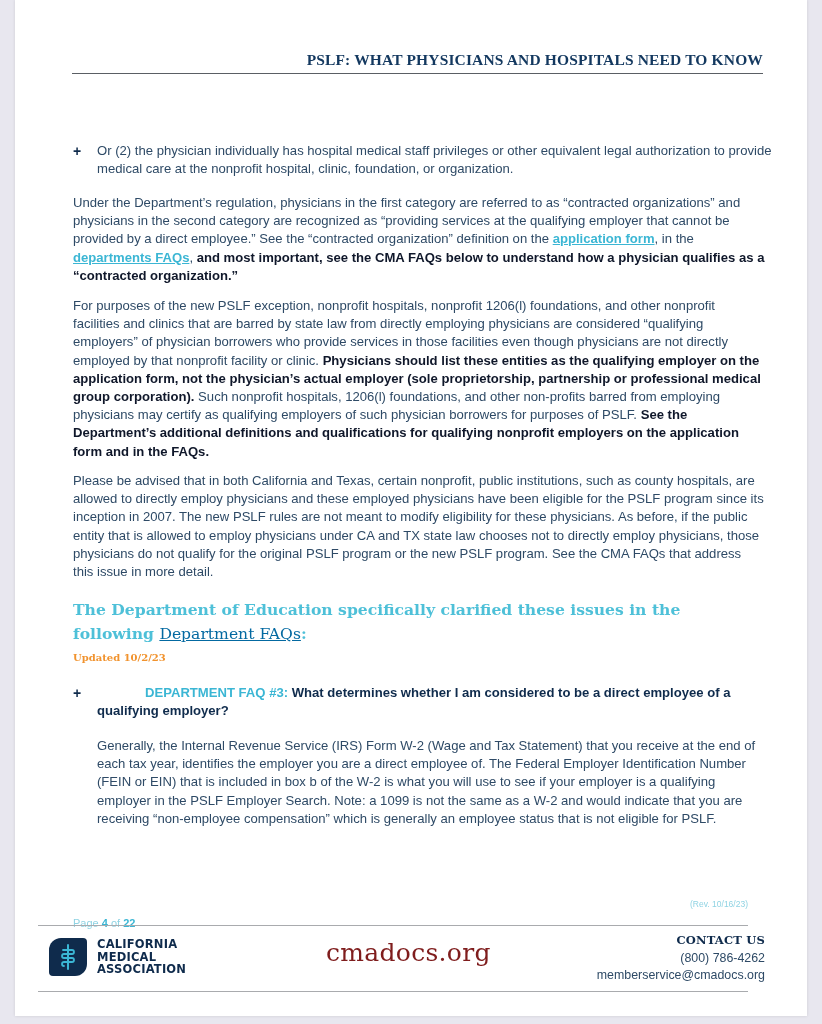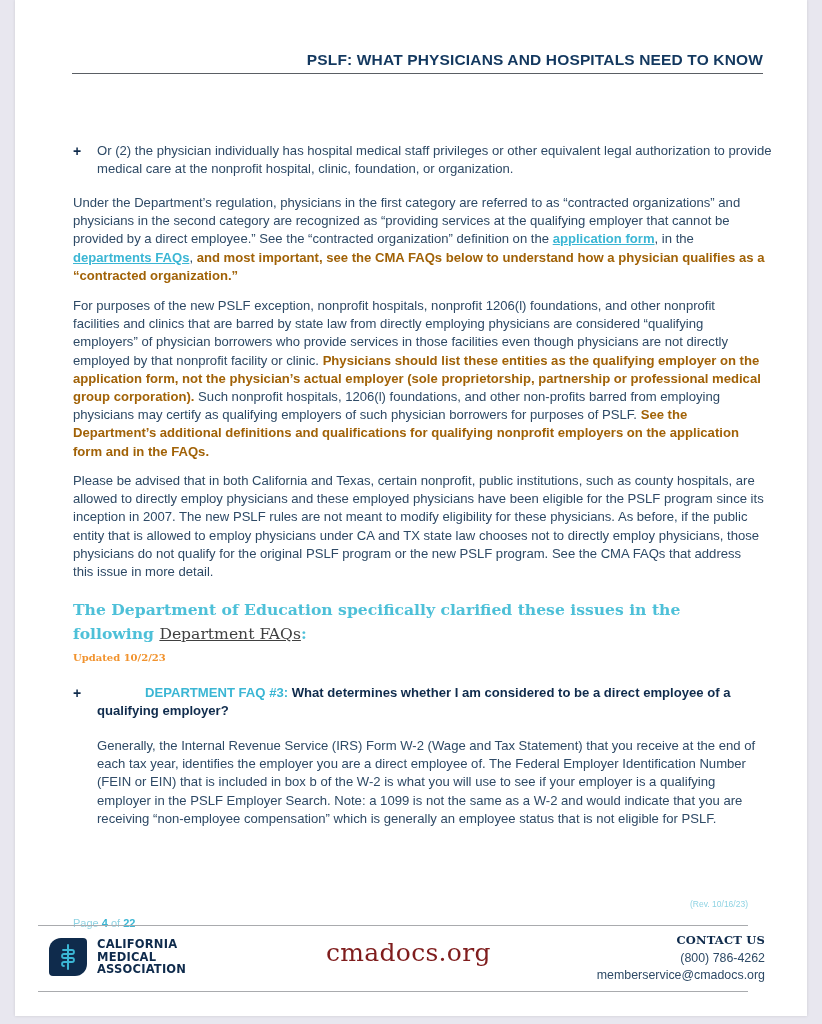--- a/index.html
+++ b/index.html
@@ -12,28 +12,28 @@
     position: absolute; left: 15px; top: 0; width: 792px; height: 1016px;
     background: #ffffff;
     box-shadow: 0 0 3px rgba(0,0,0,0.12);
   }
   .header {
     position: absolute; left: 57px; top: 50px; width: 691px; height: 24px;
     border-bottom: 1.5px solid #5a5e64;
     text-align: right;
   }
   .header-title {
-    font-family: Liberation Sans, sans-serif;
+    font-family: Liberation Serif, serif;
     font-weight: bold; font-size: 15.5px; letter-spacing: 0.15px;
     color: #13385f; line-height: 20px;
   }
   .body-text {
     color: #2e4a66; font-size: 13.1px; line-height: 18.2px;
   }
-  .body-text b, .bold { color: #a16207; font-weight: bold; }
+  .body-text b, .bold { color: #0f172a; font-weight: bold; }
   .continuation {
     position: absolute; left: 82px; top: 100px; width: 680px;
   }
   .bullet-row {
     position: absolute; left: 58px; top: 142px; width: 700px;
     display: flex;
   }
   .plus {
     width: 24px; flex: 0 0 24px; color: #0f2b4c; font-weight: bold; font-size: 14px;
     line-height: 18px;
@@ -45,21 +45,21 @@
   .p3 { top: 472px; }
   a.link {
     color: #3bb6d4; font-weight: bold; text-decoration: underline;
   }
   .section-heading {
     position: absolute; left: 58px; top: 598px; width: 692px;
     font-family: "DejaVu Serif", serif; font-weight: bold;
     font-size: 15.6px; line-height: 24px; color: #4ec0d8;
   }
   .section-heading a.heading-link {
-    font-weight: normal; color: #404040; text-decoration: underline;
+    font-weight: normal; color: #0369a1; text-decoration: underline;
   }
   .updated {
     position: absolute; left: 58px; top: 652px;
     font-family: "DejaVu Serif", serif; font-weight: bold;
     font-size: 10px; color: #f1932e;
   }
   .faq-row {
     position: absolute; left: 58px; top: 684px; width: 700px; display: flex;
   }
   .faq-label { color: #3bb6d4; font-weight: bold; padding-left: 48px; }

